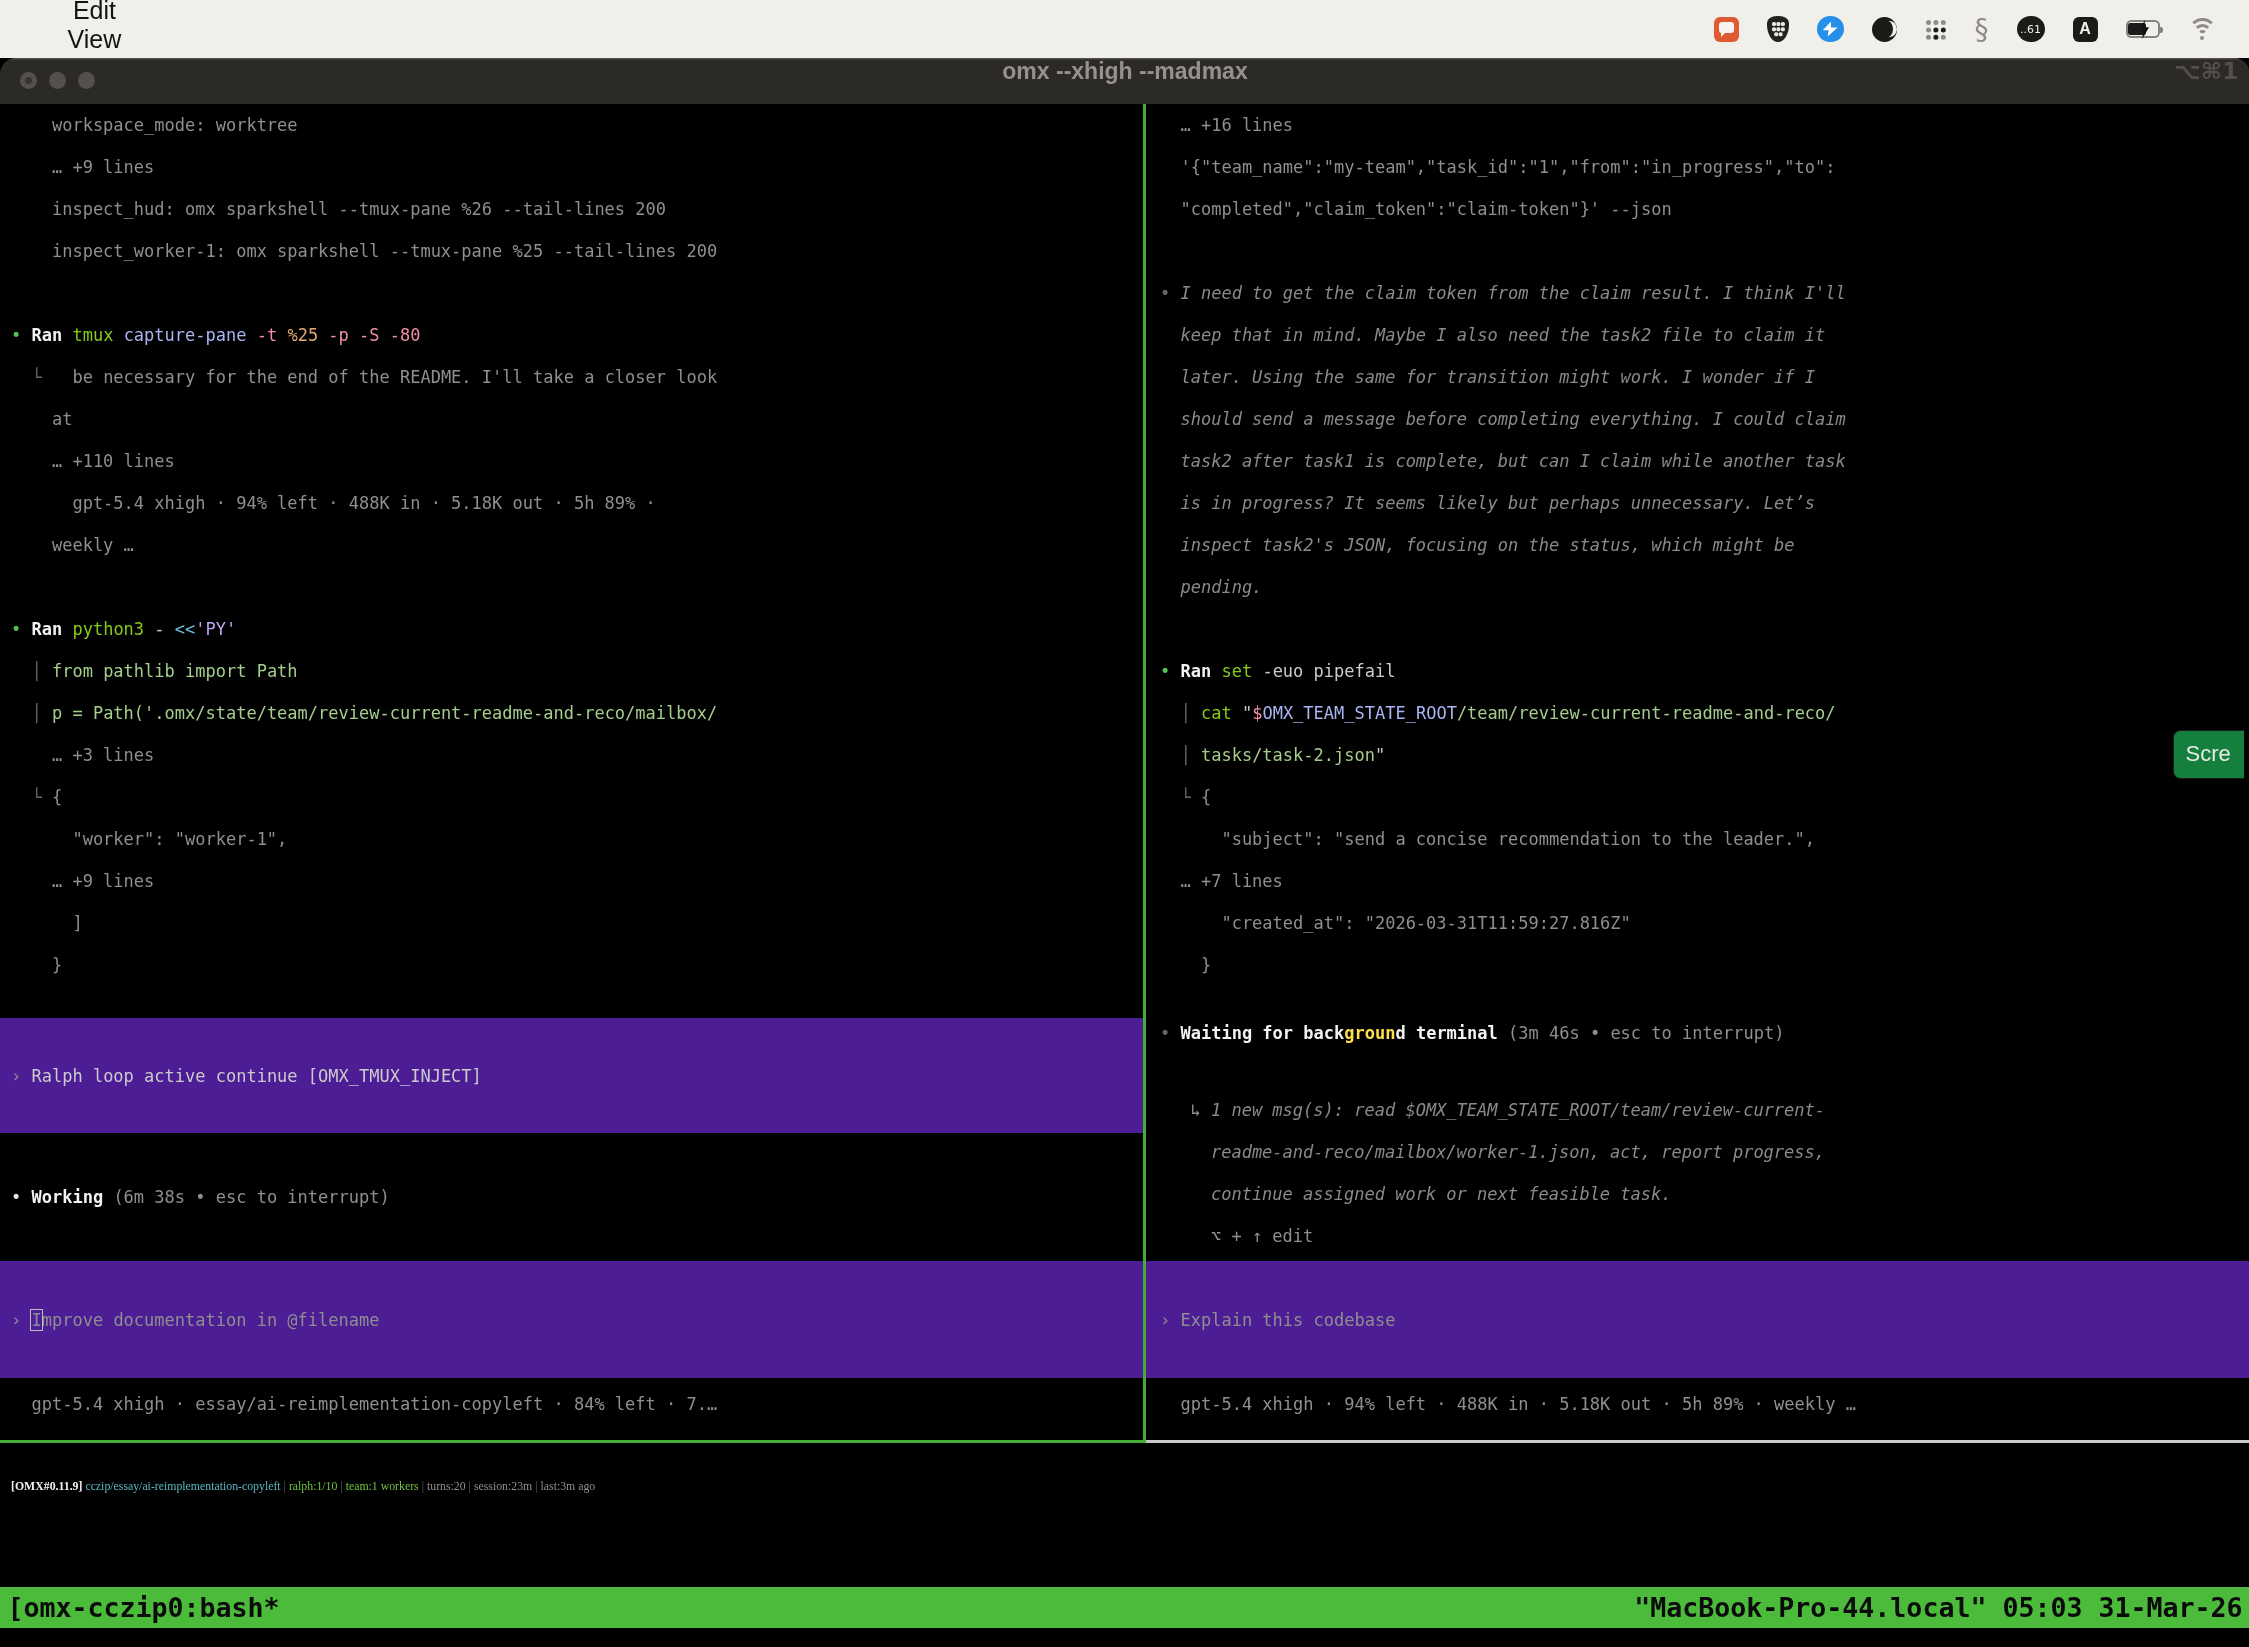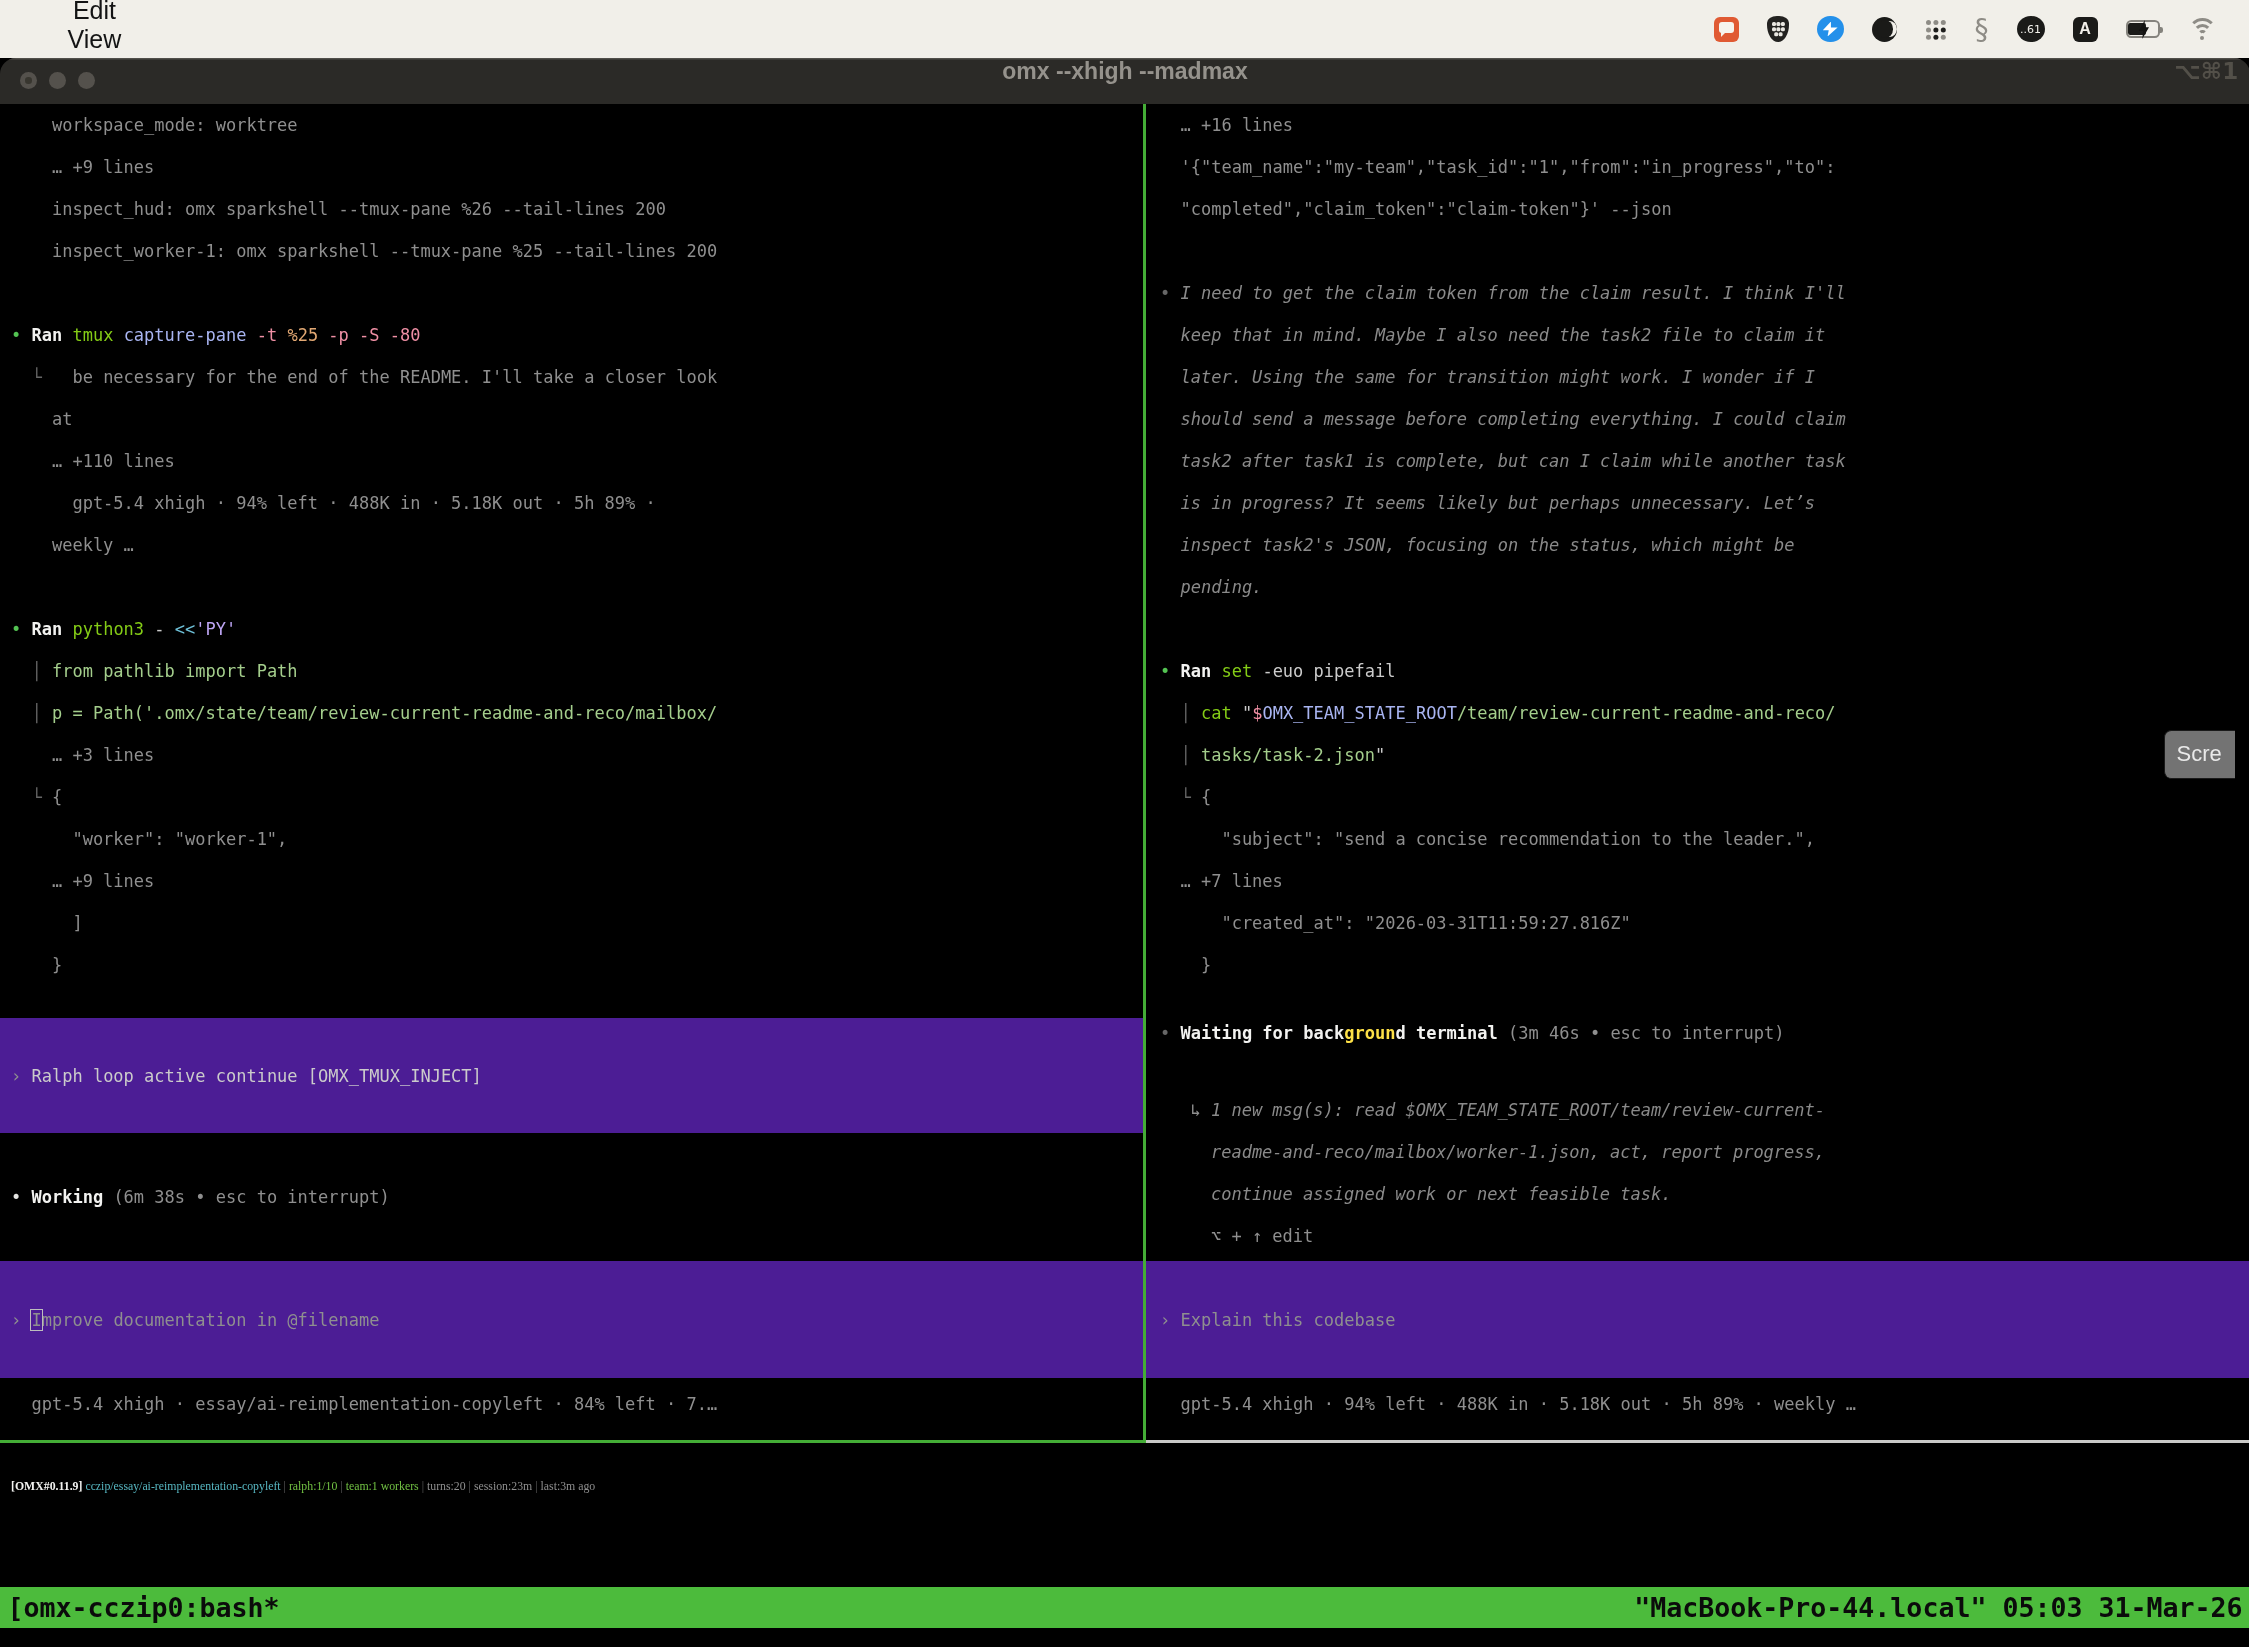--- a/index.html
+++ b/index.html
@@ -99,21 +99,21 @@
   .sgrn{ color:#72C243; }
   .sep { color:#5F5F5F; }
   .cur { outline:1.5px solid #BDBDBD; outline-offset:-0.7px; }
 
   
   .omx-line { position:absolute; top:1407px; left:0; right:0; }
   .tmux-bar { position:absolute; top:1529px; left:0; right:0; height:41px; background:#4CBB3C;
               display:flex; justify-content:space-between; align-items:center; padding:0 7.4px;
               font:bold 26.6px "DejaVu Sans Mono",monospace; color:#0B0B0B; white-space:pre; }
 
-  .tooltip { position:absolute; top:672px; right:15px; background:#737373; border:0.7px solid #1A1A1A; border-right:none;
+  .tooltip { position:absolute; top:672px; right:6px; background:#15803d; border:0.7px solid #1A1A1A; border-right:none;
              border-radius:7.4px 0 0 7.4px; color:#E9E9E9; font:22px "Liberation Sans",sans-serif; padding:10.3px 13.3px 10.3px 11.8px; z-index:5; }
 </style>
 </head>
 <body>
 
 <div class="menu-bar">
   <div class="mb-left">
     <span class="apple"></span>
     <span class="mb-app">Slack</span>
     <span class="mb-item">File</span>

